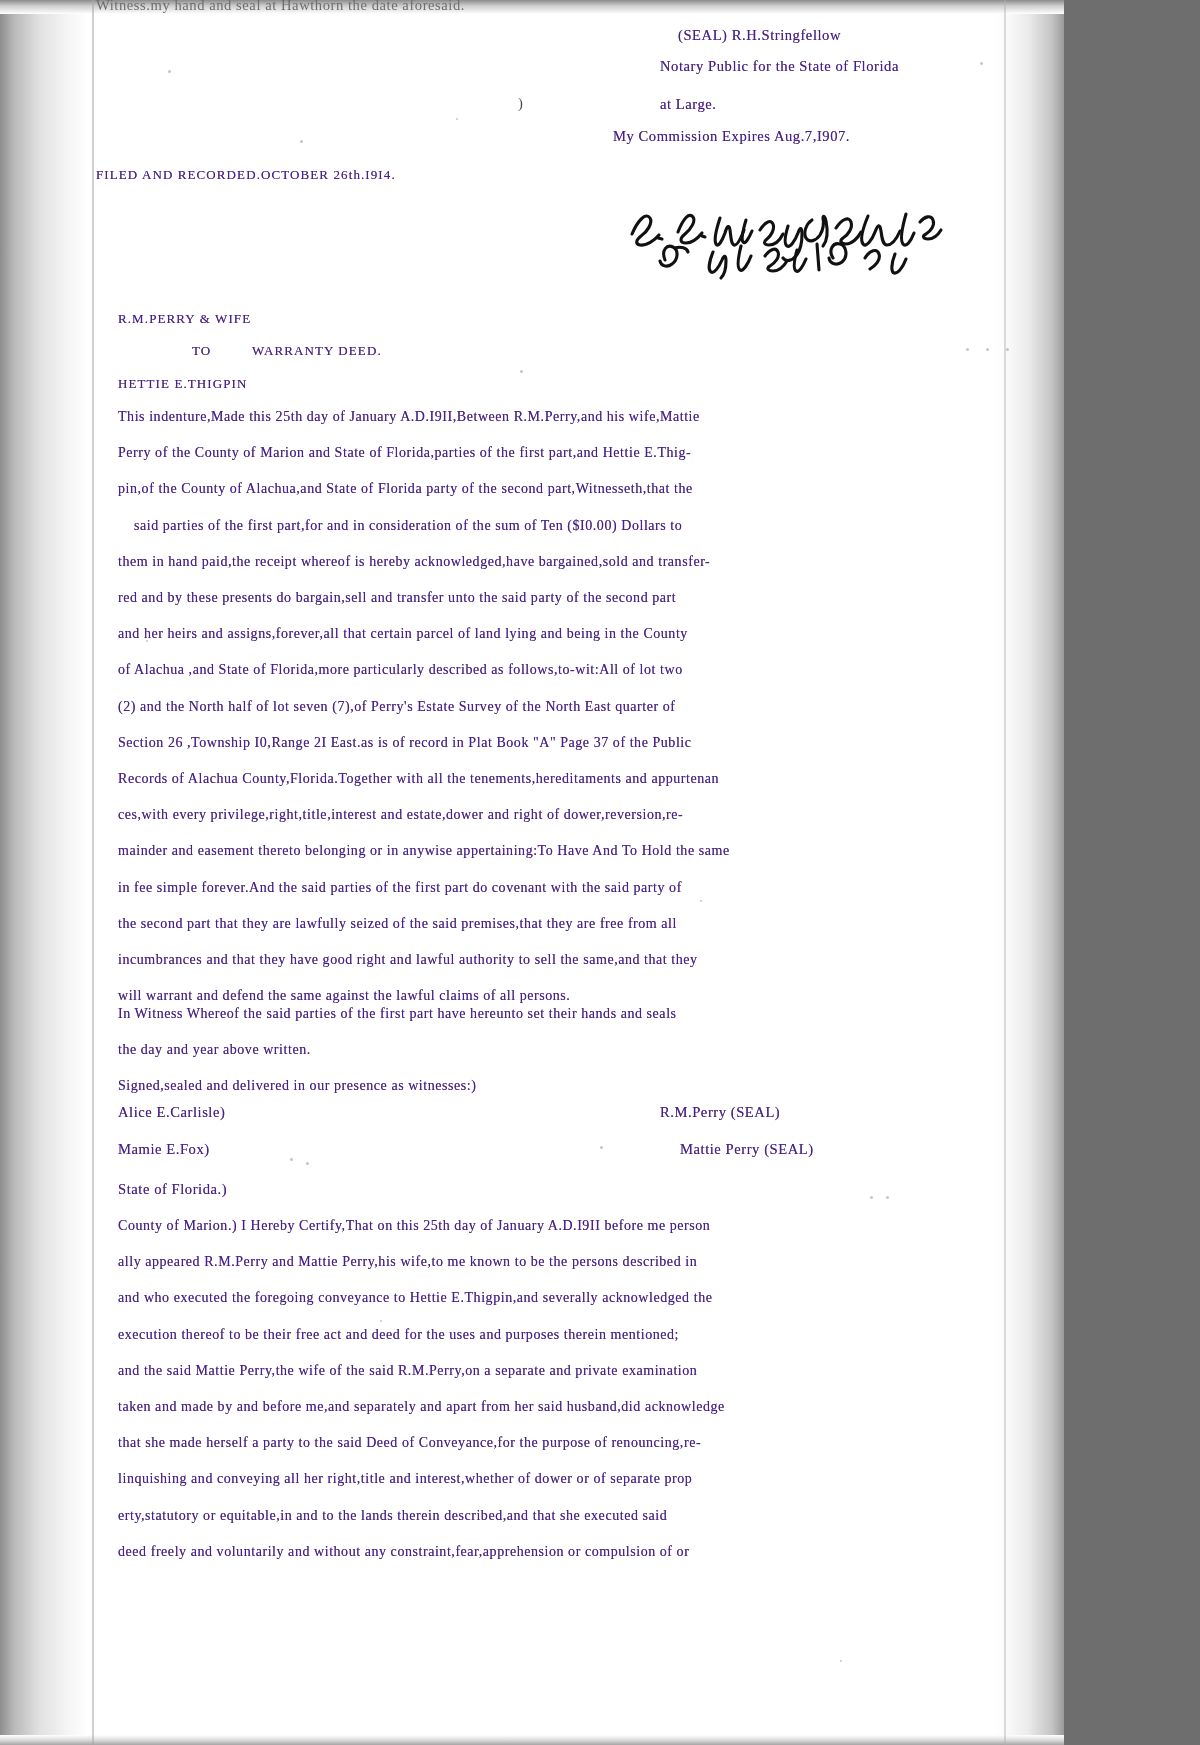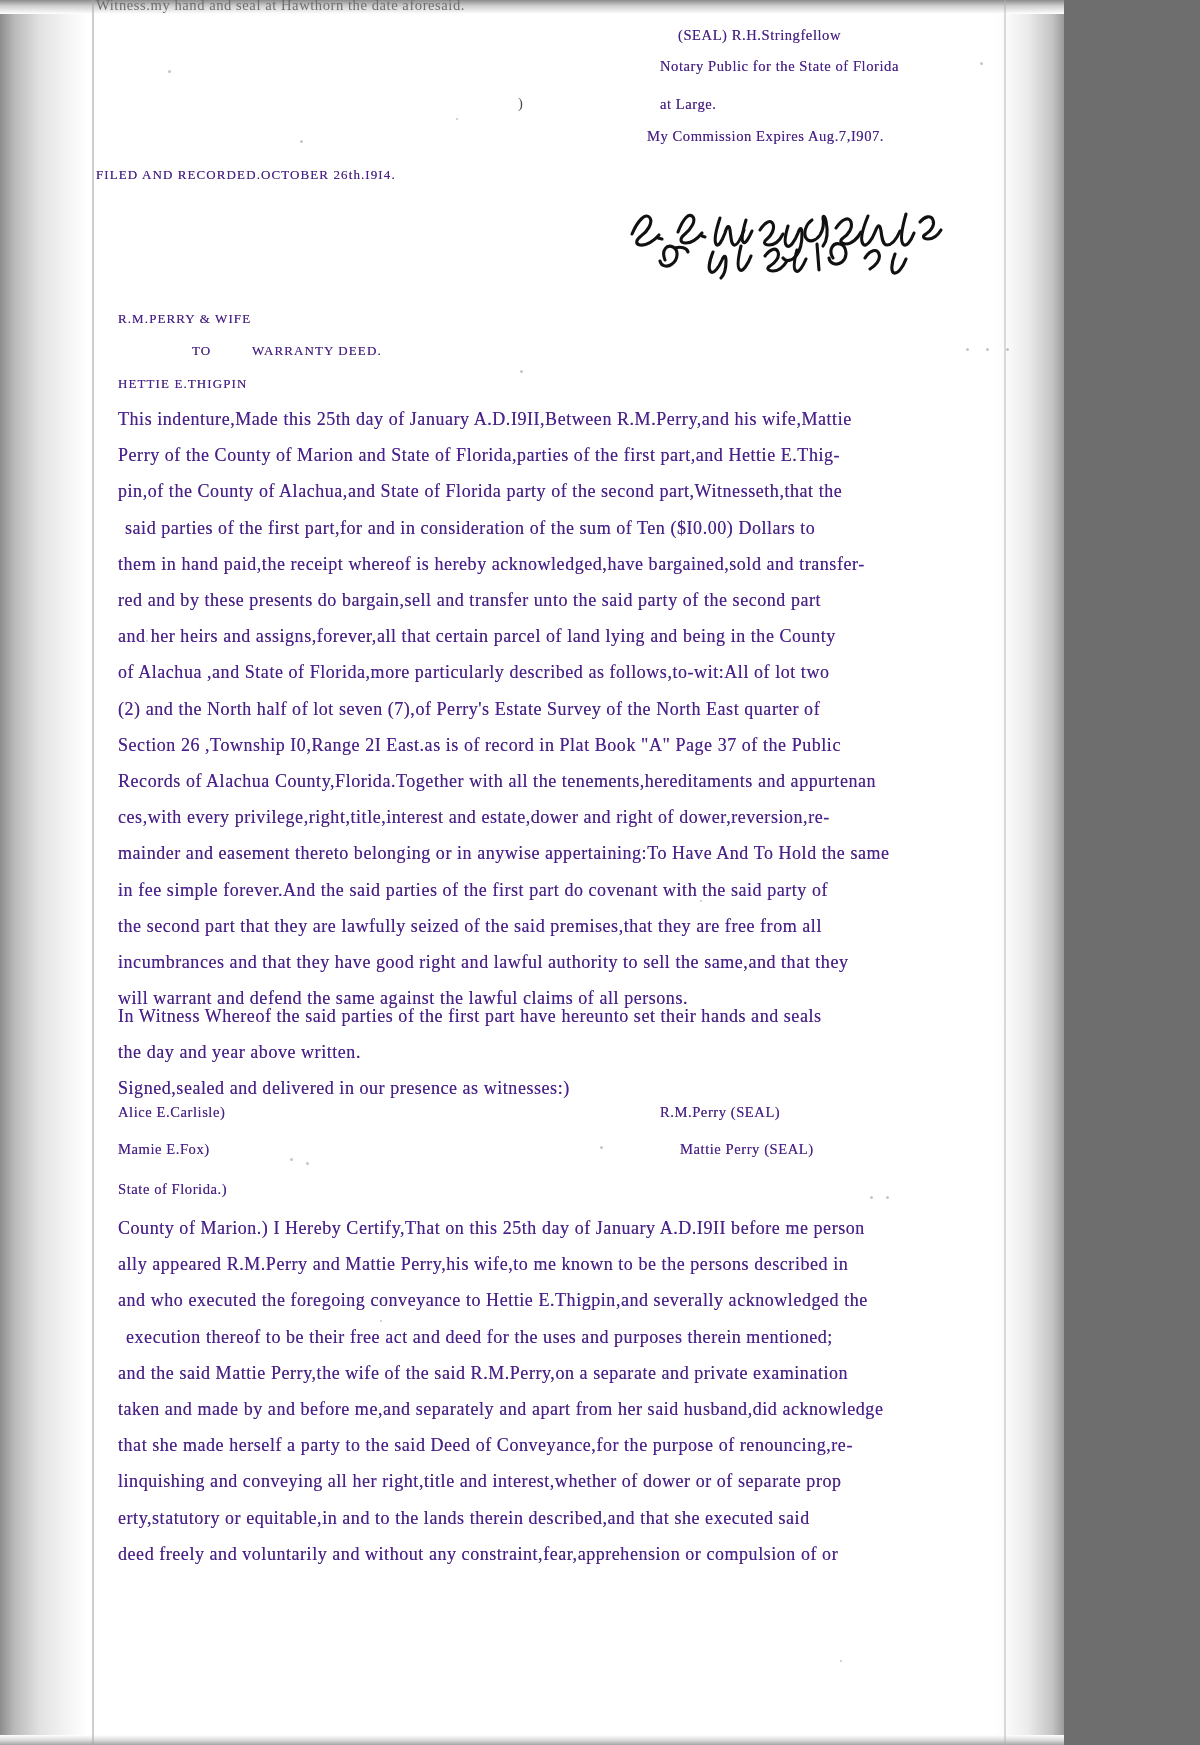--- a/index.html
+++ b/index.html
@@ -50,21 +50,21 @@
   .t {
     position: absolute;
     white-space: pre;
     font-size: 14.6px;
     letter-spacing: 0.55px;
     line-height: 1;
     color: #4c1d95;
     text-shadow: 0 0 .6px rgba(0,0,0,.55);
   }
   .t.light { color: #4a4a4a; text-shadow: none; }
-  .body-line { font-size: 18px; }
+  .body-line { font-size: 14px; }
   .head-line { font-size: 13px; letter-spacing: 1.1px; }
   .cut-top {
     
     color: #6d6d6d;
     text-shadow: none;
   }
   .clip-top-wrap {
     position: absolute;
     left: 0; top: 0; width: 1200px; height: 16px;
     overflow: hidden;
@@ -98,21 +98,21 @@
   <div class="rule-left"></div>
   <div class="rule-right"></div>
 
   <div class="clip-top-wrap">
     <div class="t cut-top" style="left:96px; top:-2px;">Witness.my hand and seal at Hawthorn the date aforesaid.</div>
   </div>
 
   <div class="t" style="left:678px; top:28px;">(SEAL) R.H.Stringfellow</div>
   <div class="t" style="left:660px; top:59px;">Notary Public for the State of Florida</div>
   <div class="t" style="left:660px; top:97px;">at Large.</div>
-  <div class="t" style="left:628px; top:129px;padding-left:19px;">My Commission Expires Aug.7,I907.</div>
+  <div class="t" style="left:594px; top:129px;padding-left:19px;">My Commission Expires Aug.7,I907.</div>
 
   <div class="t light" style="left:518px; top:96px;">)</div>
 
   <div class="t head-line" style="left:96px; top:168px;">FILED AND RECORDED.OCTOBER 26th.I9I4.</div>
 
   <div class="hand" style="left:620px; top:150px;">
     <svg width="330" height="90" viewBox="0 0 330 90">
       <g fill="none" stroke="#111" stroke-width="3.1" stroke-linecap="round" stroke-linejoin="round">
         <path d="M12 46 c6 -14 14 -22 18 -16 c3 5 -3 14 -9 18 c-5 4 -6 8 -1 9 c6 1 14 -4 19 -10"></path>
         <path d="M38 50 l4 1"></path>
@@ -149,21 +149,21 @@
 
   <div class="t head-line" style="left:118px; top:312px;">R.M.PERRY &amp; WIFE</div>
   <div class="t head-line" style="left:192px; top:344px;">TO</div>
   <div class="t head-line" style="left:252px; top:344px;">WARRANTY DEED.</div>
   <div class="t head-line" style="left:118px; top:377px;">HETTIE E.THIGPIN</div>
 
   <div id="body-lines">
       <div class="t body-line" style="left: 118px; top: 410px;">This indenture,Made this 25th day of January A.D.I9II,Between R.M.Perry,and his wife,Mattie</div>
       <div class="t body-line" style="left: 118px; top: 446.2px;">Perry of the County of Marion and State of Florida,parties of the first part,and Hettie E.Thig-</div>
       <div class="t body-line" style="left: 118px; top: 482.4px;">pin,of the County of Alachua,and State of Florida party of the second part,Witnesseth,that the</div>
-      <div class="t body-line" style="left: 125px; top: 518.6px;">said parties of the first part,for and in consideration of the sum of Ten ($I0.00) Dollars to</div>
+      <div class="t body-line" style="left: 134px; top: 518.6px;">said parties of the first part,for and in consideration of the sum of Ten ($I0.00) Dollars to</div>
       <div class="t body-line" style="left: 118px; top: 554.8px;">them in hand paid,the receipt whereof is hereby acknowledged,have bargained,sold and transfer-</div>
       <div class="t body-line" style="left: 118px; top: 591px;">red and by these presents do bargain,sell and transfer unto the said party of the second part</div>
       <div class="t body-line" style="left: 118px; top: 627.2px;">and her heirs and assigns,forever,all that certain parcel of land lying and being in the County</div>
       <div class="t body-line" style="left: 118px; top: 663.4px;">of Alachua ,and State of Florida,more particularly described as follows,to-wit:All of lot two</div>
       <div class="t body-line" style="left: 118px; top: 699.6px;">(2) and the North half of lot seven (7),of Perry's Estate Survey of the North East quarter of</div>
       <div class="t body-line" style="left: 118px; top: 735.8px;">Section 26 ,Township I0,Range 2I East.as is of record in Plat Book "A" Page 37 of the Public</div>
       <div class="t body-line" style="left: 118px; top: 772px;">Records of Alachua County,Florida.Together with all the tenements,hereditaments and appurtenan</div>
       <div class="t body-line" style="left: 118px; top: 808.2px;">ces,with every privilege,right,title,interest and estate,dower and right of dower,reversion,re-</div>
       <div class="t body-line" style="left: 118px; top: 844.4px;">mainder and easement thereto belonging or in anywise appertaining:To Have And To Hold the same</div>
       <div class="t body-line" style="left: 118px; top: 880.6px;">in fee simple forever.And the said parties of the first part do covenant with the said party of</div>
@@ -181,21 +181,21 @@
   <div class="t" style="left:118px; top:1105px;">Alice E.Carlisle)</div>
   <div class="t" style="left:118px; top:1142px;">Mamie E.Fox)</div>
   <div class="t" style="left:660px; top:1105px;">R.M.Perry (SEAL)</div>
   <div class="t" style="left:680px; top:1142px;">Mattie Perry (SEAL)</div>
 
   <div class="t" style="left:118px; top:1182px;">State of Florida.)</div>
   <div id="ack-lines">
       <div class="t body-line" style="left: 118px; top: 1219px;">County of Marion.) I Hereby Certify,That on this 25th day of January A.D.I9II before me person</div>
       <div class="t body-line" style="left: 118px; top: 1255.2px;">ally appeared R.M.Perry and Mattie Perry,his wife,to me known to be the persons described in</div>
       <div class="t body-line" style="left: 118px; top: 1291.4px;">and who executed the foregoing conveyance to Hettie E.Thigpin,and severally acknowledged the</div>
-      <div class="t body-line" style="left: 126px; top: 1327.6px;">execution thereof to be their free act and deed for the uses and purposes therein mentioned;</div>
+      <div class="t body-line" style="left: 118px; top: 1327.6px;">execution thereof to be their free act and deed for the uses and purposes therein mentioned;</div>
       <div class="t body-line" style="left: 118px; top: 1363.8px;">and the said Mattie Perry,the wife of the said R.M.Perry,on a separate and private examination</div>
       <div class="t body-line" style="left: 118px; top: 1400px;">taken and made by and before me,and separately and apart from her said husband,did acknowledge</div>
       <div class="t body-line" style="left: 118px; top: 1436.2px;">that she made herself a party to the said Deed of Conveyance,for the purpose of renouncing,re-</div>
       <div class="t body-line" style="left: 118px; top: 1472.4px;">linquishing and conveying all her right,title and interest,whether of dower or of separate prop</div>
       <div class="t body-line" style="left: 118px; top: 1508.6px;">erty,statutory or equitable,in and to the lands therein described,and that she executed said</div>
       <div class="t body-line" style="left: 118px; top: 1544.8px;">deed freely and voluntarily and without any constraint,fear,apprehension or compulsion of or</div>
     </div>
 
   <div class="speck" style="left:168px; top:70px;  width:3px; height:3px;"></div>
   <div class="speck" style="left:300px; top:140px; width:3px; height:3px;"></div>

